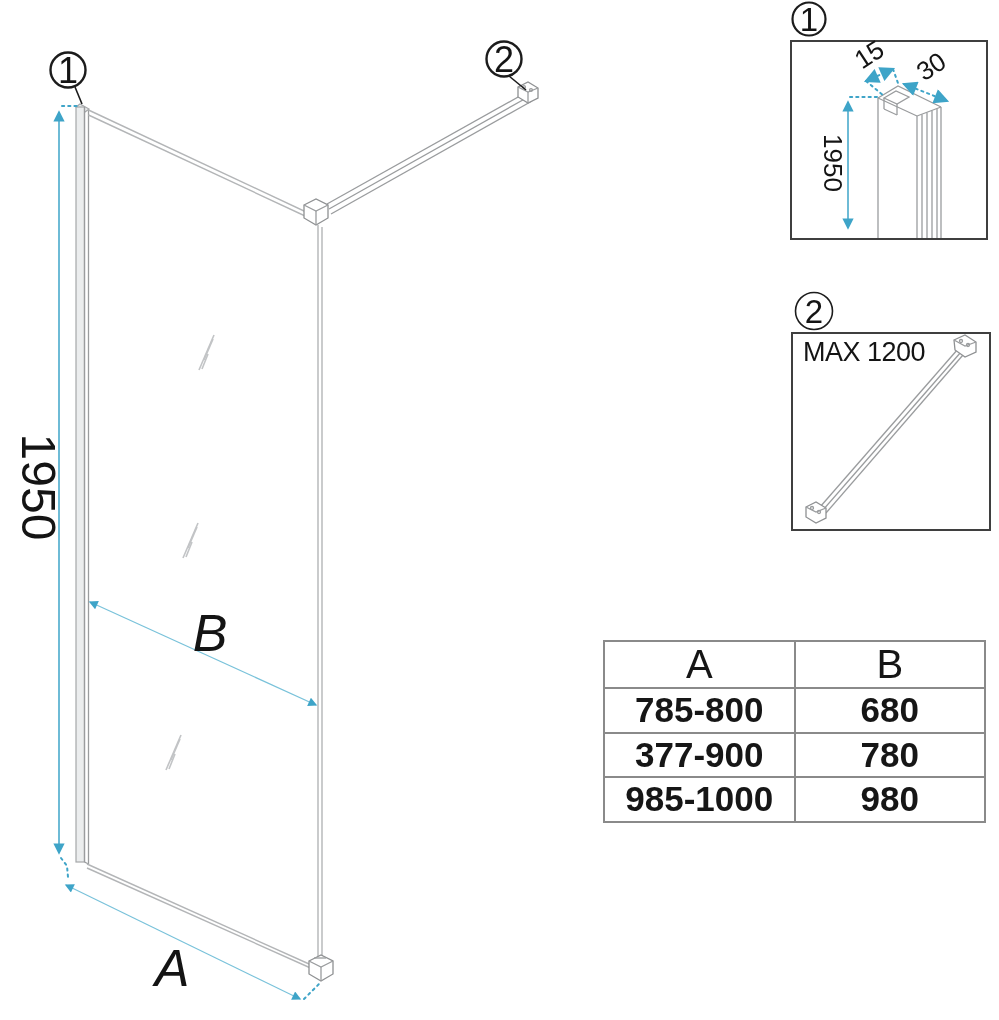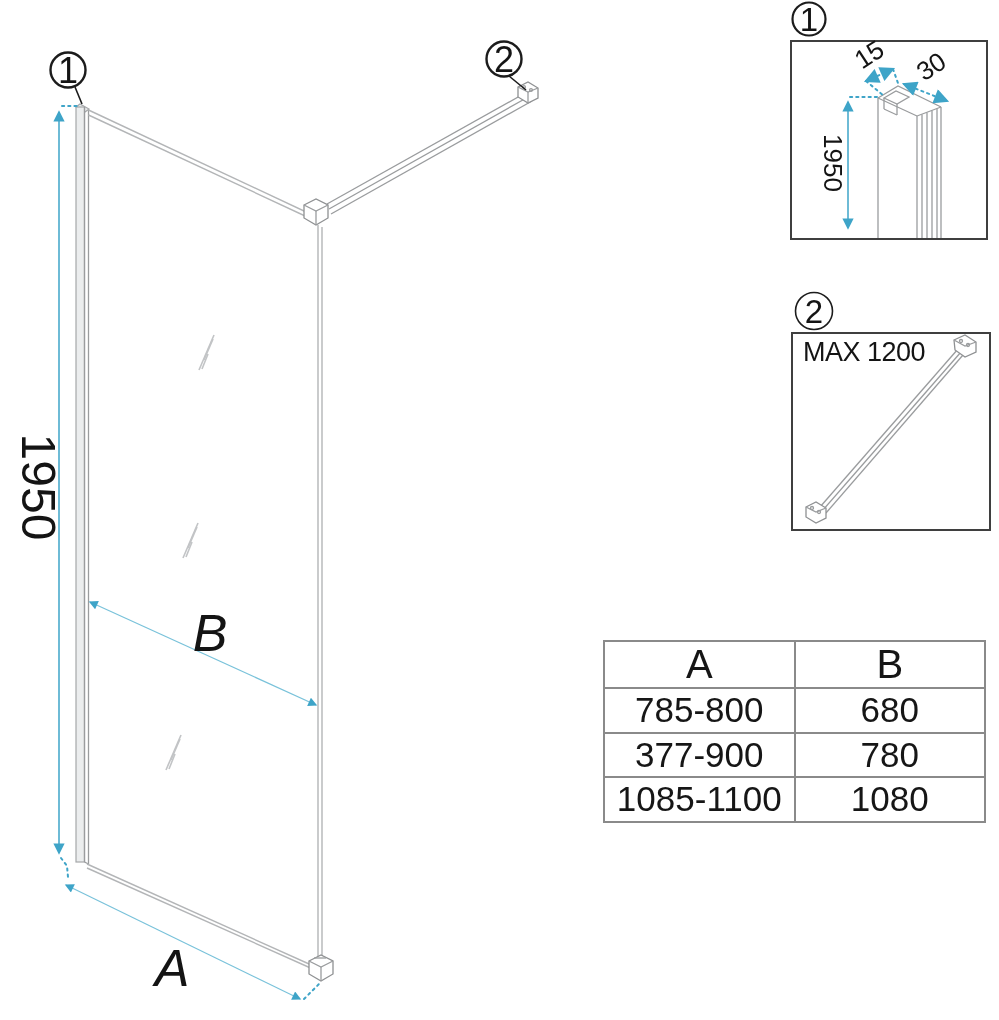--- a/index.html
+++ b/index.html
@@ -26,21 +26,21 @@
   .calloutNum{font-size:36px;}
   .calloutNumSmall{font-size:33px;}
   .maxLabel{font-size:27px;letter-spacing:-0.5px;}
 
   
   table.size-table{position:absolute;left:603px;top:640px;width:383px;
     border-collapse:collapse;table-layout:fixed;text-align:center;color:#161616;
     background:#fff;}
   table.size-table th,table.size-table td{border:2px solid #8a8a8a;padding:0;vertical-align:middle;}
   table.size-table th{height:43px;font-size:40px;font-weight:normal;}
-  table.size-table td{height:42.5px;font-size:35px;}
+  table.size-table td{height:42.5px;font-size:35px;font-weight:bold;}
 </style>
 </head>
 <body>
 
 <div class="canvas">
 
   <svg class="drawing" viewBox="0 0 999 1020">
     <defs>
       <marker id="arrow" viewBox="0 0 10 10" refX="8.5" refY="5" markerWidth="8.5" markerHeight="7.5" orient="auto-start-reverse">
         <path d="M0 0 L10 5 L0 10 Z" fill="#3ea4c8"></path>
@@ -216,19 +216,19 @@
     <tbody>
       <tr>
         <td>785-800</td>
         <td>680</td>
       </tr>
       <tr>
         <td>377-900</td>
         <td>780</td>
       </tr>
       <tr>
-        <td>1085-1100</td>
-        <td>1080</td>
+        <td>985-1000</td>
+        <td>980</td>
       </tr>
     </tbody>
   </table>
 
 </div>
 
 </body></html>

